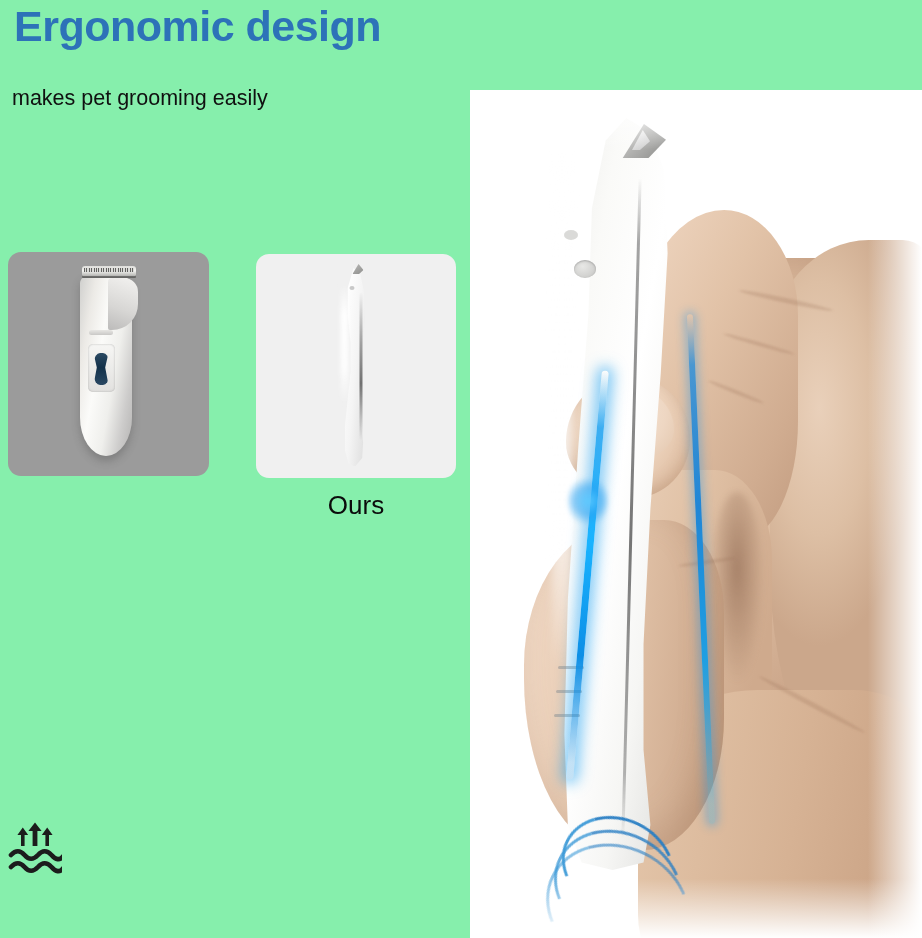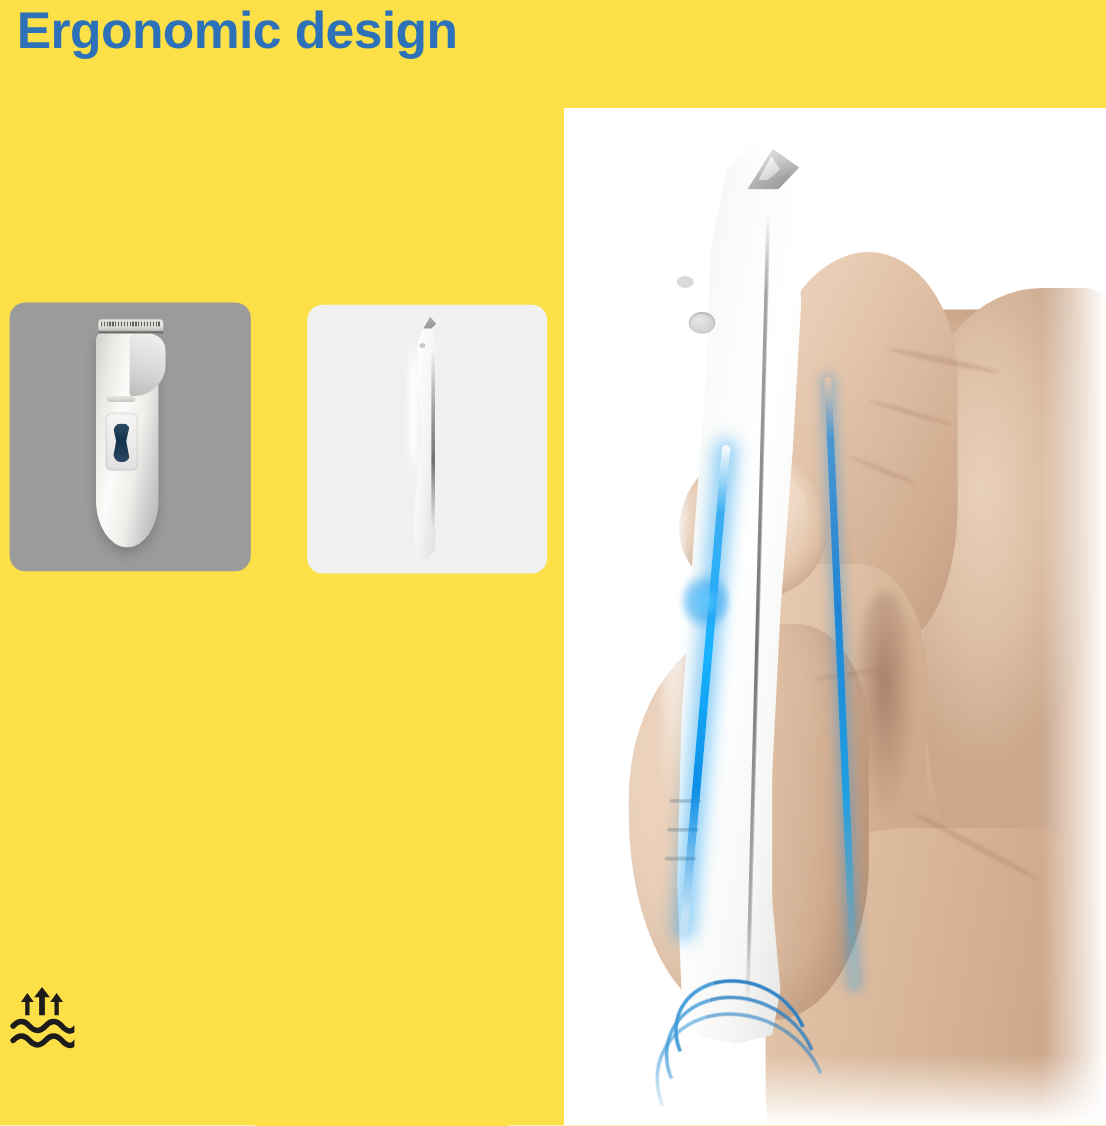--- a/index.html
+++ b/index.html
@@ -9,21 +9,21 @@
     background: #ffffff;
   }
   body {
     font-family: "Liberation Sans", sans-serif;
     -webkit-font-smoothing: antialiased;
   }
   #page {
     position: relative;
     width: 922px;
     height: 938px;
-    background: #fde047;
+    background: #86efac;
     overflow: hidden;
   }
 
   
   #headline {
     position: absolute;
     left: 14px;
     top: 2px;
     font-size: 43px;
     font-weight: bold;
@@ -452,20 +452,21 @@
   }
 </style>
 </head>
 <body>
 
 <div id="page">
 
   <div id="headline">Ergonomic design</div>
 
   <div id="subline">
+    <span class="sub-row">makes pet grooming easily</span>
   </div>
 
   <div class="panel" id="panel-others">
     <div class="others-dev">
       <div class="others-body"></div>
       <div class="others-shoulder"></div>
       <div class="others-blade"></div>
       <div class="others-seam"></div>
       <div class="others-plate"></div>
       <div class="others-switch"></div>
@@ -474,20 +475,21 @@
 
   <div class="panel" id="panel-ours">
     <div class="ours-dev">
       <div class="ours-body"></div>
       <div class="ours-hi"></div>
       <div class="ours-shadowline"></div>
       <div class="ours-tip"></div>
       <div class="ours-dot"></div>
     </div>
   </div>
+  <div class="panel-caption" id="caption-ours">Ours</div>
 
   <div id="photo">
 
     <div class="skin" id="palm"></div>
     <div class="skin" id="knuckle-ridge"></div>
     <div class="skin" id="finger-index"></div>
     <div class="skin" id="finger-middle"></div>
     <div class="skin" id="lower-palm"></div>
     <div id="web-shadow"></div>
     <div class="skin" id="thumb"></div>

